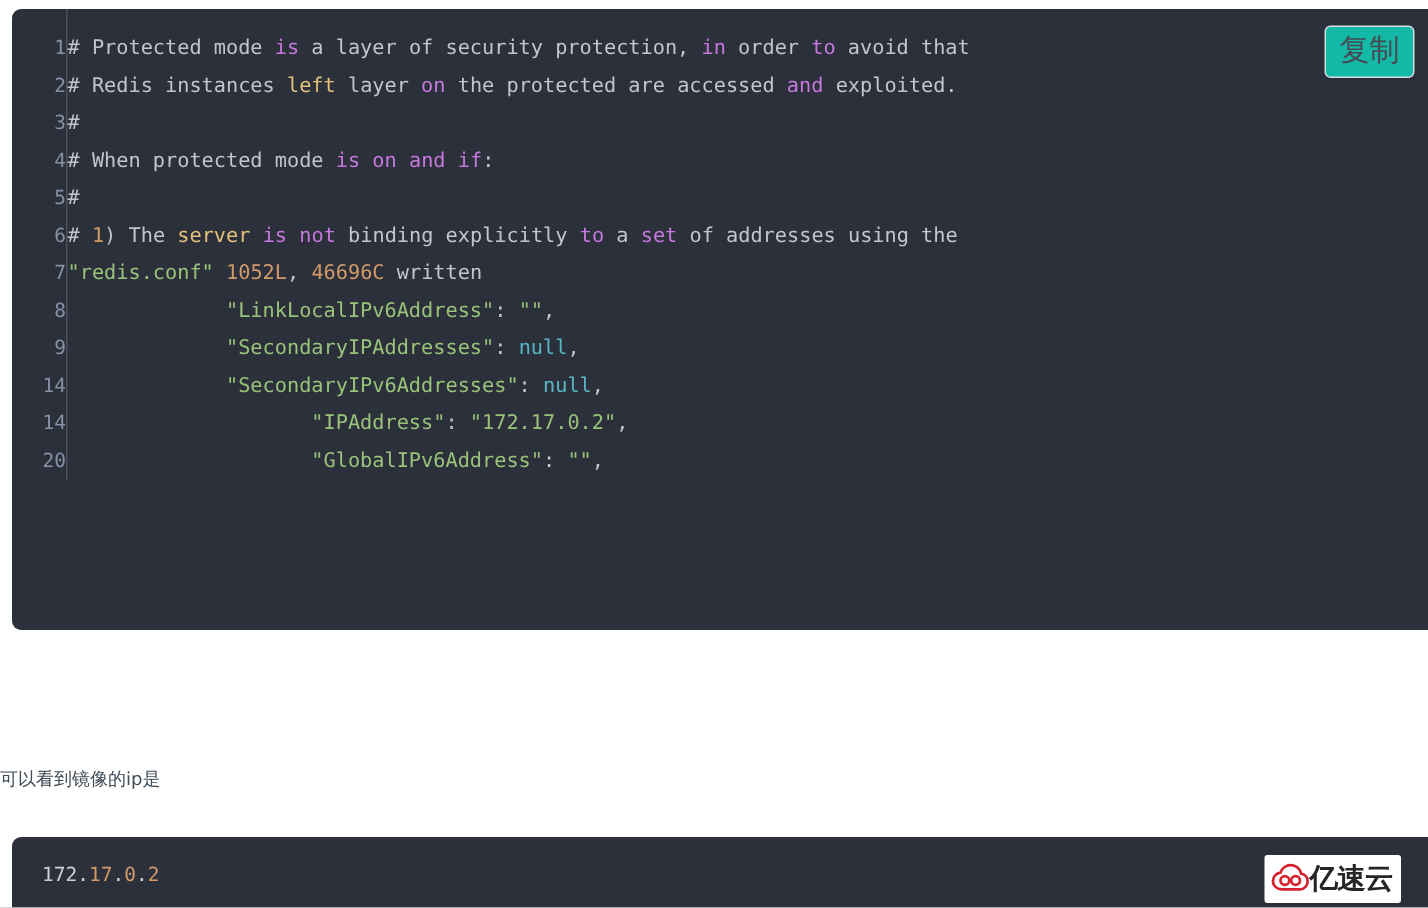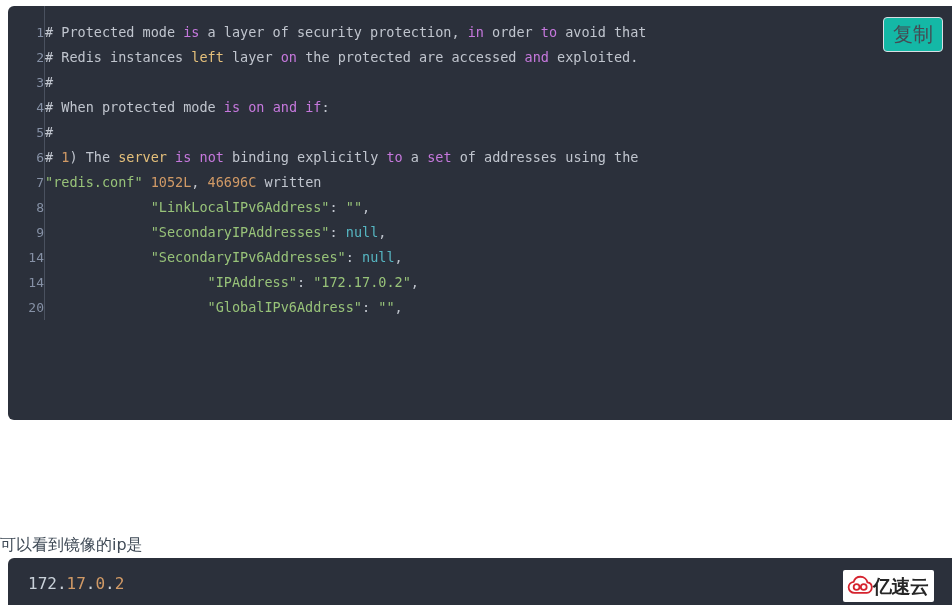--- a/index.html
+++ b/index.html
@@ -102,35 +102,35 @@
     padding: 6px 9px 7px 9px;
     font-family: Liberation Serif, serif;
     cursor: pointer;
     box-shadow: 0 1px 1px rgba(0,0,0,0.06);
   }
 
   
   .paragraph {
     position: absolute;
     left: 0px;
-    top: 532px;
-    font-size: 16px;
+    top: 506px;
+    font-size: 12px;
     line-height: 26px;
     color: #3f4a56;
     font-family: "DejaVu Sans", "Liberation Sans", sans-serif;
     letter-spacing: 0px;
   }
 
   
   .single-line {
     position: absolute;
     left: 20px;
     top: 16px;
     font-family: "DejaVu Sans Mono", "Liberation Mono", monospace;
-    font-size: 16px;
+    font-size: 13px;
     line-height: 20px;
     white-space: pre;
     color: #c9d1d9;
   }
 
   
   .watermark {
     position: absolute;
     left: 843px;
     top: 570px;

